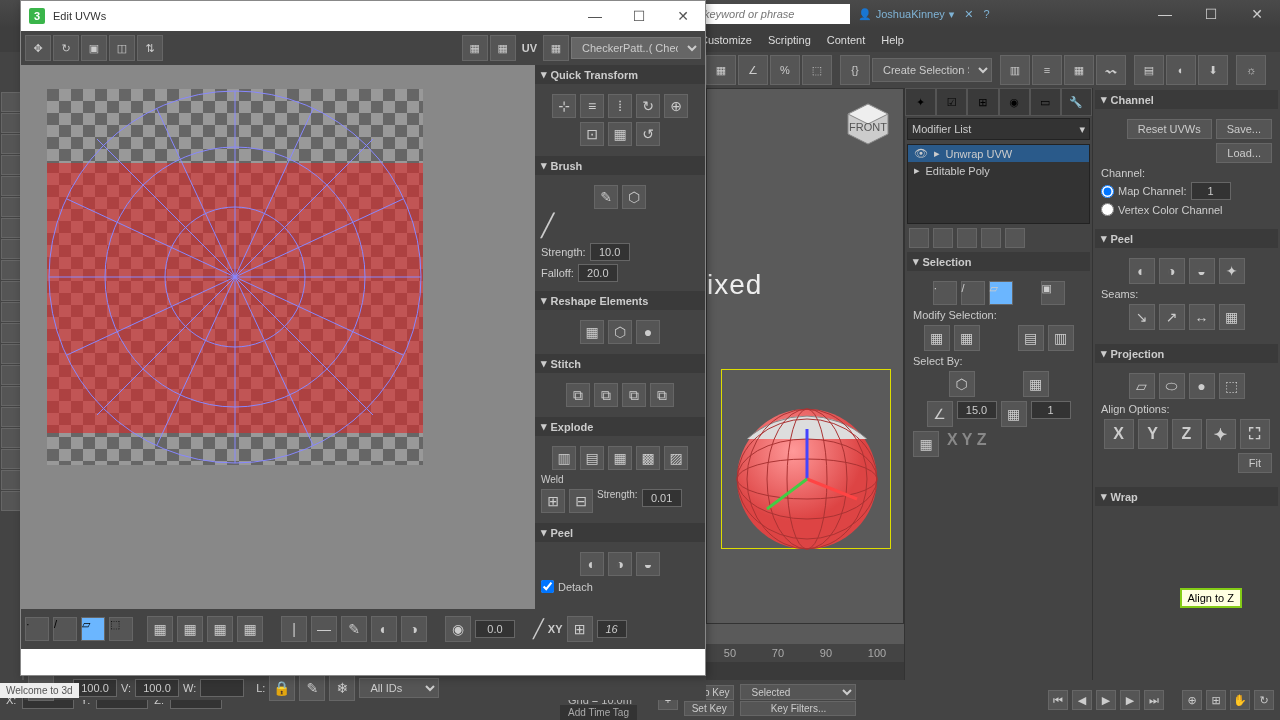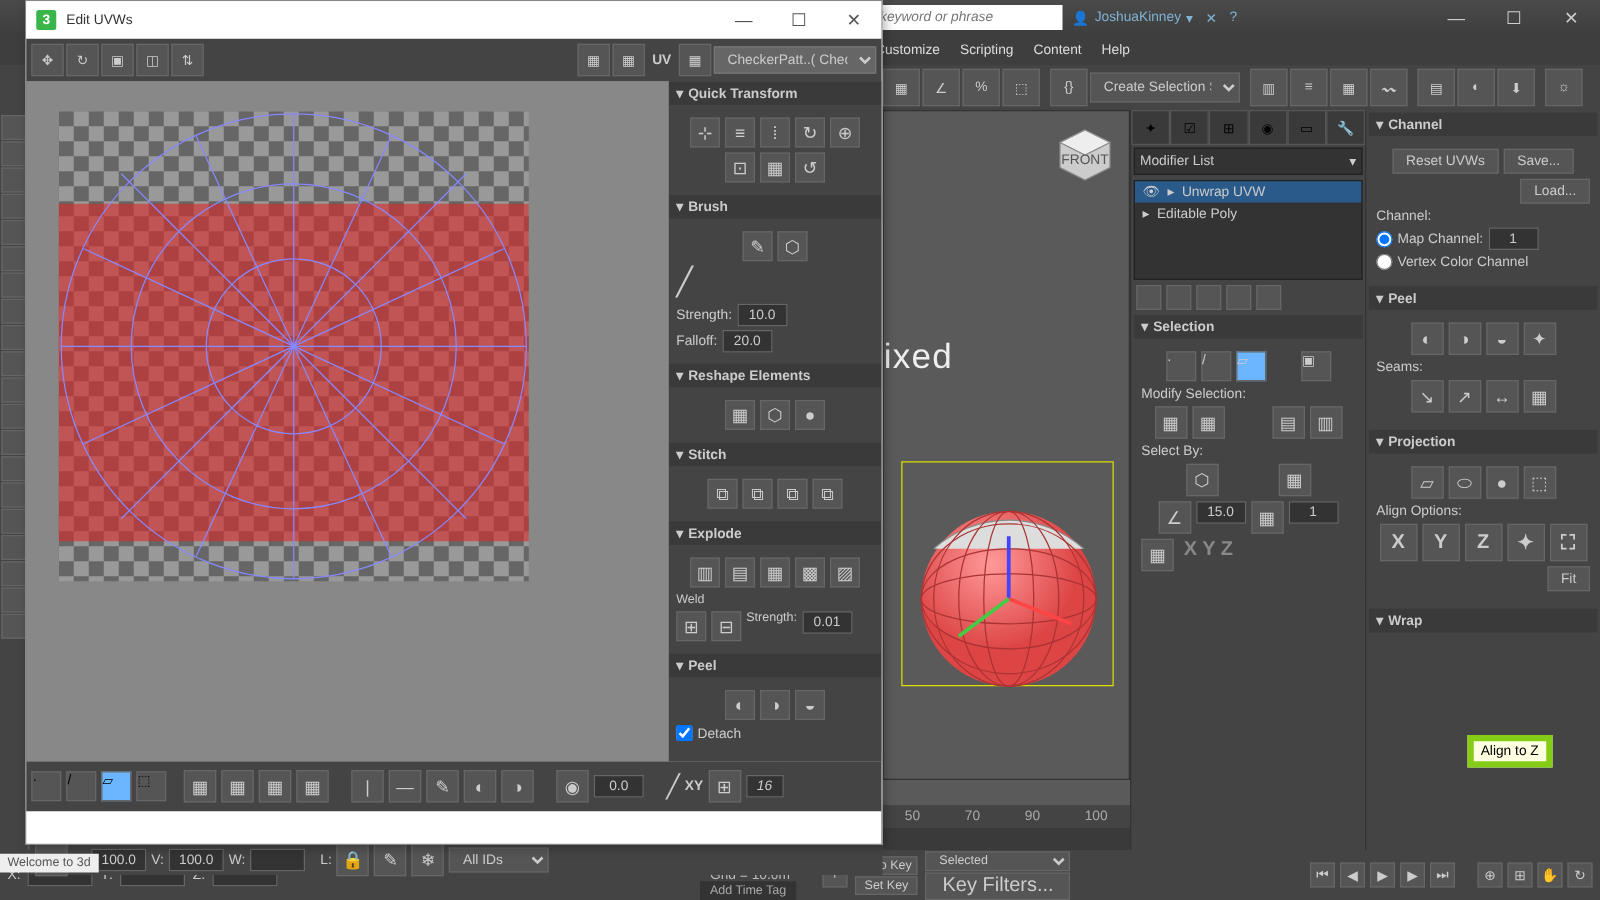--- a/index.html
+++ b/index.html
@@ -32,28 +32,28 @@
 .cp-name .swatch{width:20px;height:20px;background:#555;margin-left:2px}
 .cp-dd{height:22px;background:#333;border:1px solid #222;color:#ccc;padding:0 4px;margin:2px;display:flex;align-items:center;justify-content:space-between}
 .mod-stack{height:80px;margin:2px;background:#333;border:1px solid #222;color:#ccc}
 .mod-stack div{padding:2px 6px;display:flex;align-items:center;gap:6px}
 .mod-stack .sel{background:#2a5a8a}
 .mod-toolbar{height:24px;display:flex;gap:4px;padding:2px 4px;align-items:center}
 .mod-toolbar div{width:20px;height:20px;background:#555;border:1px solid #666}
 .rollout{margin:2px}
 .ro-header{background:#3a3a3a;color:#ccc;padding:3px 6px;font-weight:bold;display:flex;align-items:center;gap:4px}
 .ro-body{background:#444;padding:6px;color:#ccc}
-.btn-row{display:flex;gap:4px;justify-content:center;margin:4px 0}
+.btn-row{display:flex;gap:4px;justify-content:flex-end;margin:4px 0}
 .pbtn{padding:3px 10px;background:#555;border:1px solid #666;color:#ccc}
 .radio-row{display:flex;align-items:center;gap:4px;margin:3px 0}
 .spinner{width:40px;height:18px;background:#333;border:1px solid #666;color:#ccc;text-align:center}
 .icon-row{display:flex;gap:4px;justify-content:center;margin:4px 0;flex-wrap:wrap}
 .ibtn{width:26px;height:26px;background:#555;border:1px solid #666;display:flex;align-items:center;justify-content:center;color:#ccc;font-size:14px}
 .ibtn.big{width:30px;height:30px;font-size:16px;font-weight:bold}
-.tooltip{position:absolute;background:#ffffe1;border:5px solid #84cc16;padding:2px 6px;color:#000;font-size:11px;z-index:100}
+.tooltip{position:absolute;background:#ffffe1;border:2px solid #84cc16;padding:2px 6px;color:#000;font-size:11px;z-index:100}
 
 .uvw-window{position:absolute;left:20px;top:0;width:686px;height:676px;background:#fff;border:1px solid #888;box-shadow:2px 2px 8px rgba(0,0,0,.3);z-index:50}
 .uvw-title{height:30px;background:#fff;display:flex;align-items:center;padding:0 8px;gap:8px;color:#333;font-size:12px}
 .uvw-title .icon3{width:16px;height:16px;background:#3ab54a;border-radius:2px;color:#fff;display:flex;align-items:center;justify-content:center;font-weight:bold}
 .uvw-title .wctl{margin-left:auto;display:flex;gap:16px}
 .uvw-title .wctl div{width:28px;height:20px;display:flex;align-items:center;justify-content:center;font-size:14px;color:#555}
 .uvw-menu{height:26px;background:#fff;border-bottom:1px solid #ddd;display:flex;align-items:center;padding:0 8px;gap:16px;color:#333;font-size:12px}
 .uvw-toolbar{height:34px;background:#444;display:flex;align-items:center;padding:0 4px;gap:2px}
 .uvw-body{display:flex;height:calc(100% - 130px);background:#5a5a5a}
 .uvw-canvas{flex:1;background:#888;position:relative;overflow:hidden}
@@ -338,21 +338,21 @@
   <span>Z:</span>
     <input class="status-input" style="">
   <span class="grid-label" style="margin-left:340px">Grid = 10.0m</span>
   <div style="margin-left:20px" class="playbtn">+</div>
   <div style="display:flex;flex-direction:column;gap:1px">
     <button class="pbtn" style="padding:1px 4px;font-size:10px">Auto Key</button>
     <button class="pbtn" style="padding:1px 4px;font-size:10px">Set Key</button>
   </div>
   <div style="display:flex;flex-direction:column;gap:1px">
     <select class="sel-dd" style="width:116px;height:16px;font-size:10px"><option>Selected</option></select>
-    <button class="pbtn" style="padding:1px 4px;font-size:16px">Key Filters...</button>
+    <button class="pbtn" style="padding:1px 4px;font-size:10px">Key Filters...</button>
   </div>
   <div class="anim-area">
     <div class="playbtn">⏮</div>
     <div class="playbtn">◀</div>
     <div class="playbtn">▶</div>
     <div class="playbtn">▶</div>
     <div class="playbtn">⏭</div>
     <div style="width:10px"></div>
     <div class="playbtn">⊕</div>
     <div class="playbtn">⊞</div>

